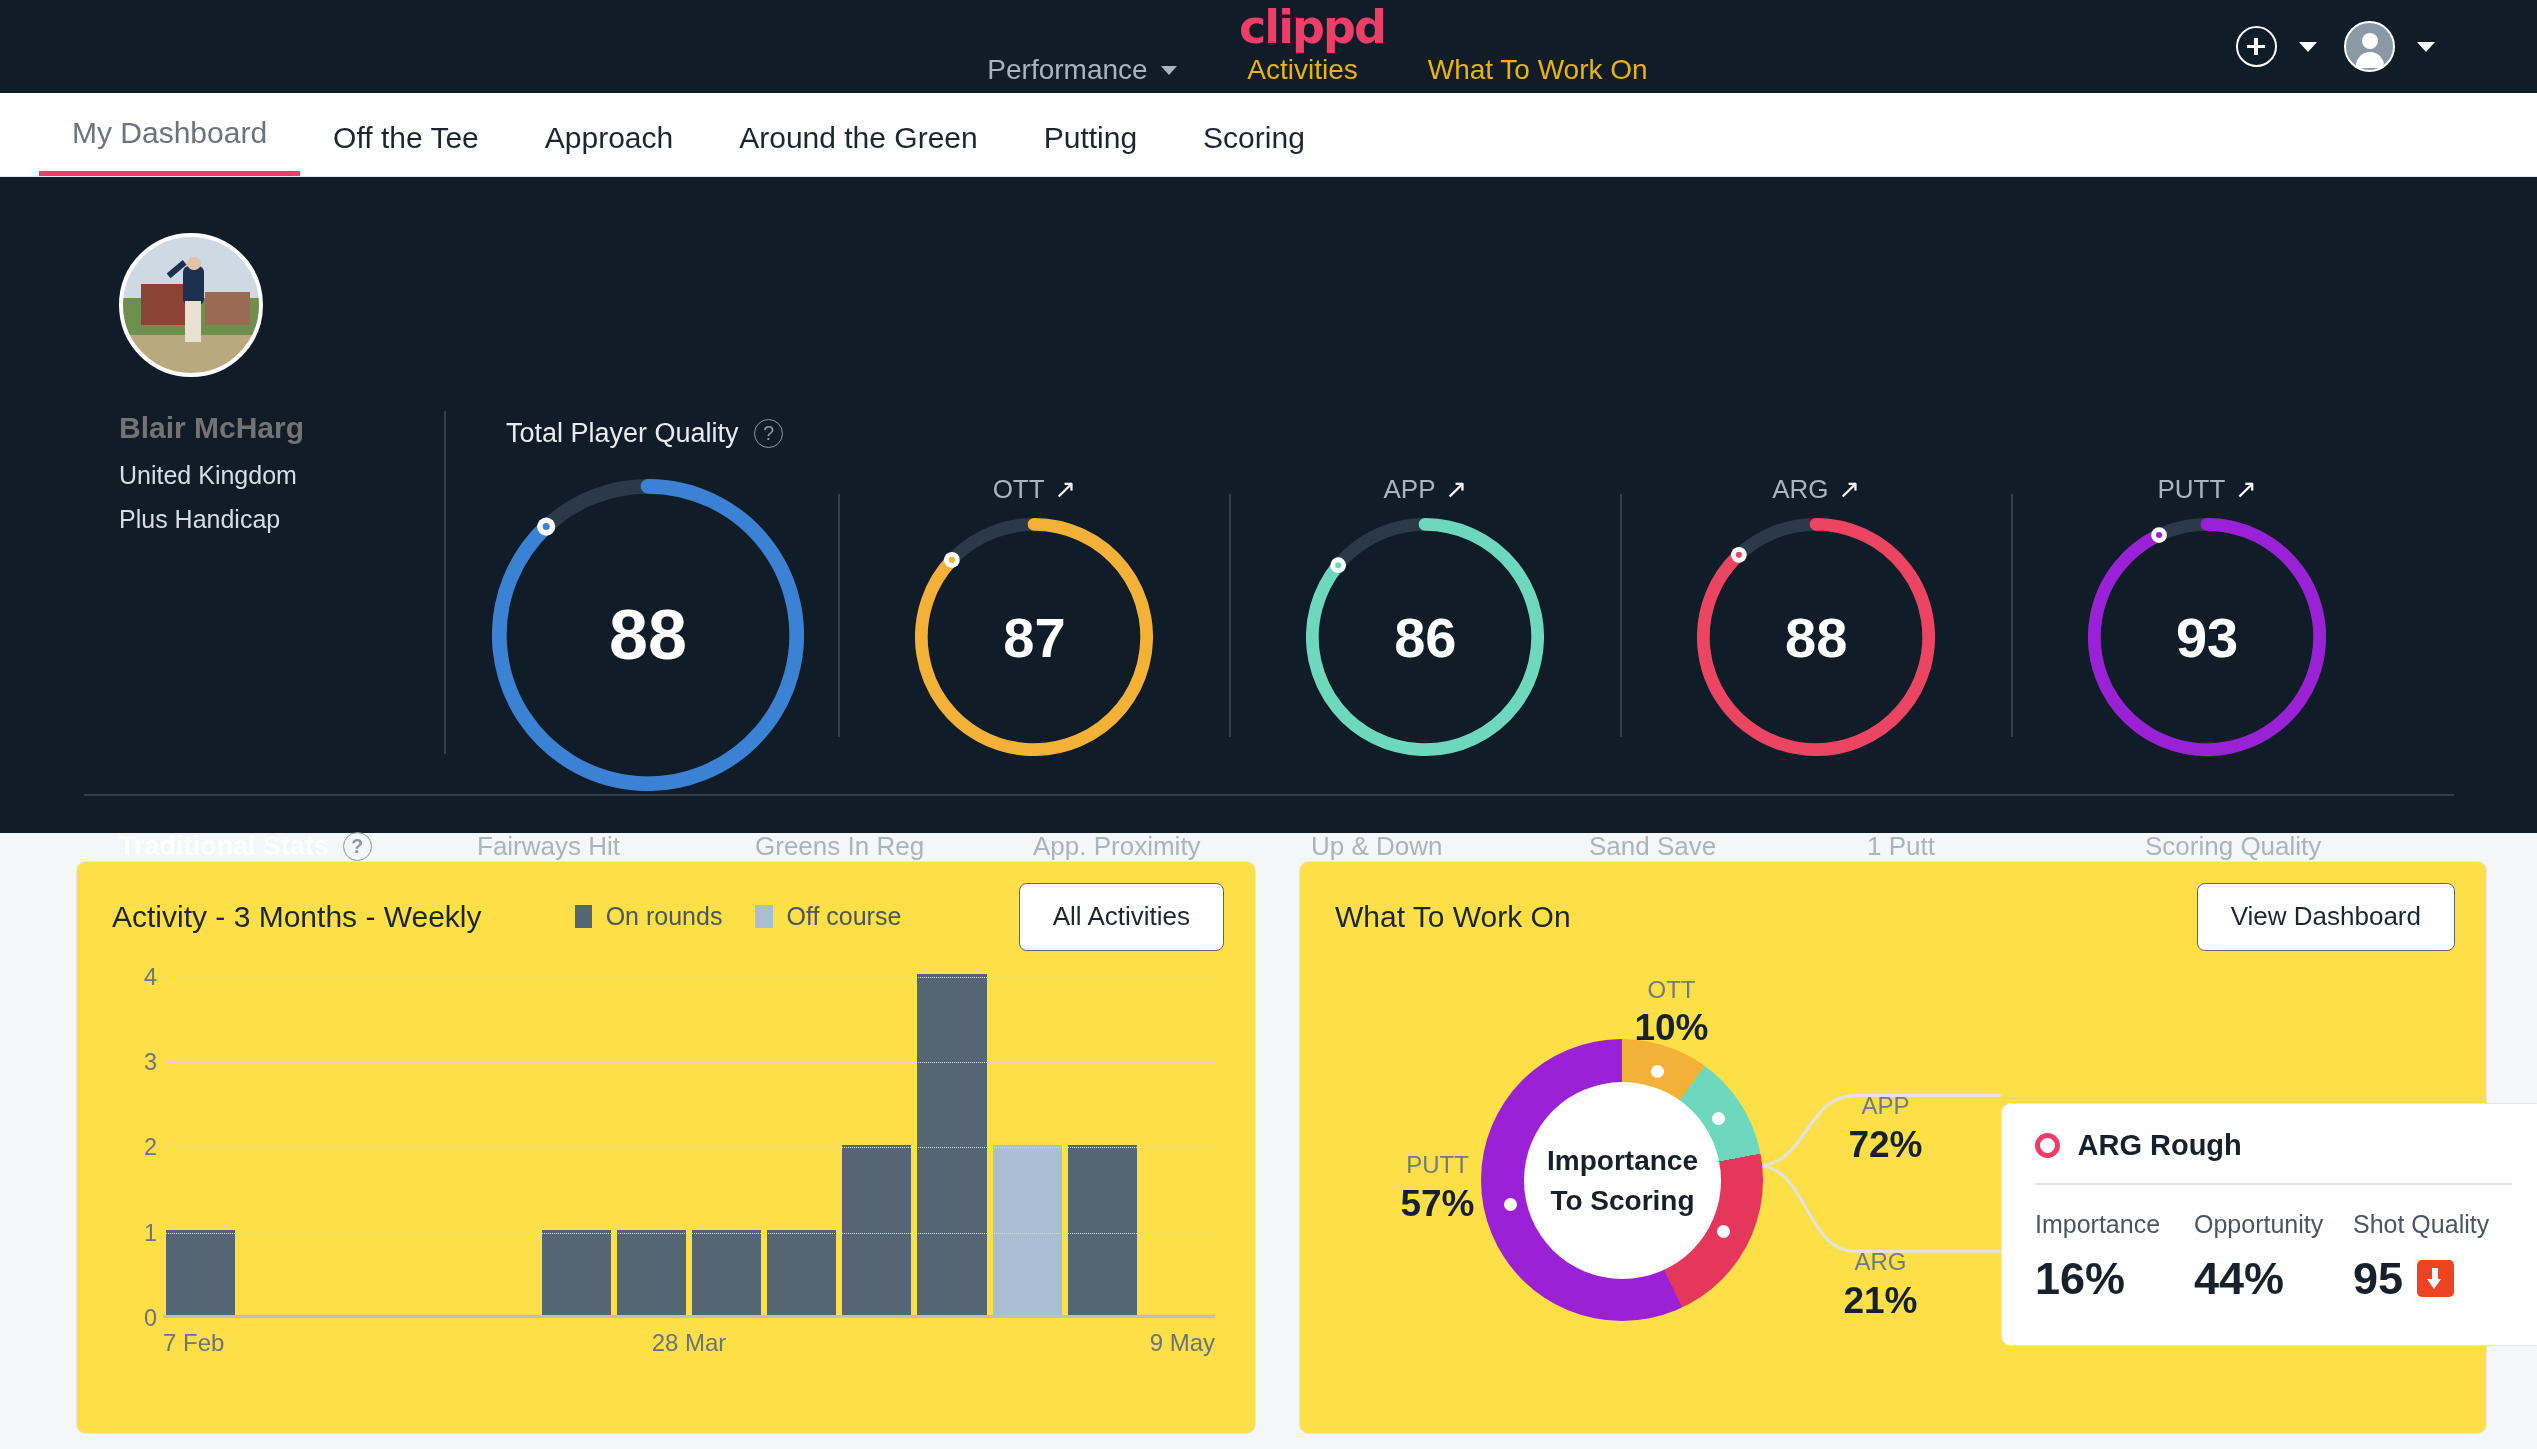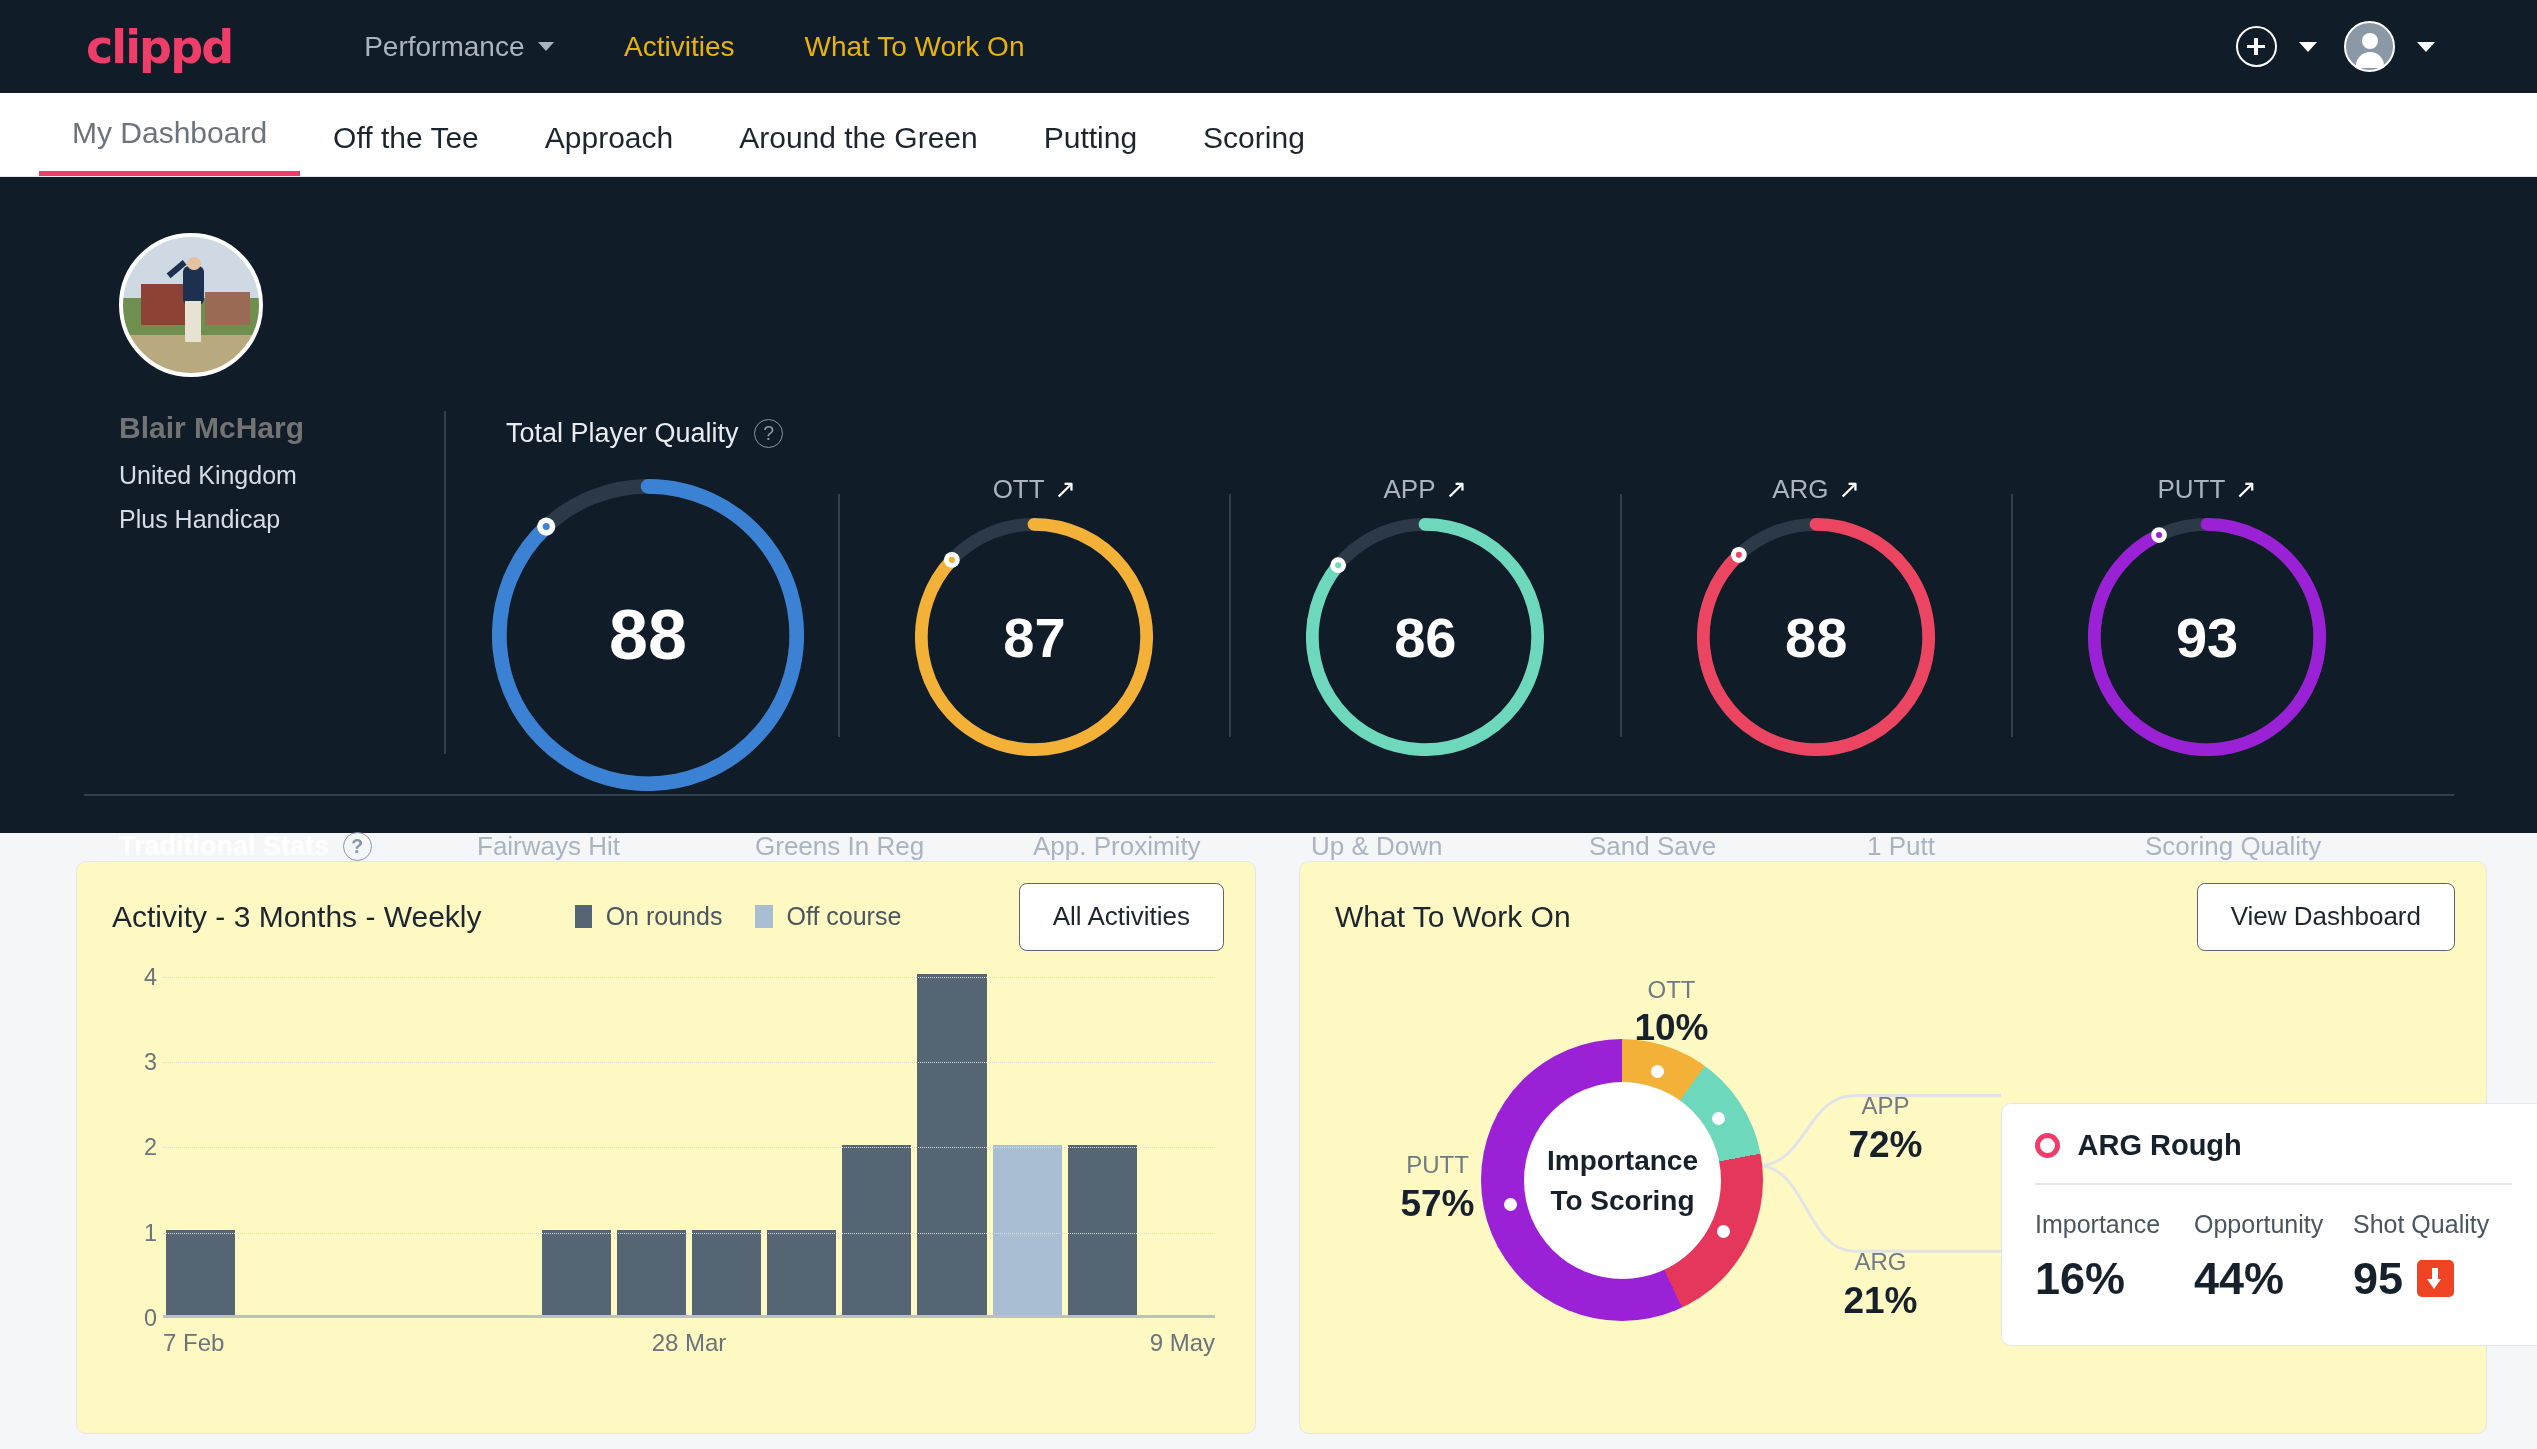--- a/index.html
+++ b/index.html
@@ -7,21 +7,21 @@
     width: 2538px; height: 1450px;
     font-family: "Liberation Sans", sans-serif;
     background: #ffffff;
     overflow: hidden;
   }
   .page { position: relative; width: 2538px; height: 1450px; background:#f4f6f8; }
 
   
   .topnav {
     position:absolute; left:0; top:0; width:2538px; height:93px;
-    background:#101c27; display:flex; align-items:center;
+    background:#101c27; display:flex; align-items:center;flex-direction:column;
   }
   .logo { margin-left:86px; font-size:46px; font-weight:bold; color:#ee3d68;
           letter-spacing:-1.9px; font-family:"DejaVu Sans", sans-serif; }
   .navlinks { display:flex; align-items:center; margin-left:97px; gap:0px; }
   .navlink { color:#eab308; font-size:28px; padding:0 35px; white-space:nowrap; cursor:pointer; }
   .navlink.muted { color:#aab4be; display:flex; align-items:center; gap:13.6px; }
   .chev { display:inline-block; width:0;height:0;border-left:8.8px solid transparent;
           border-right:8.8px solid transparent;border-top:9.7px solid currentColor; }
   .navright { position:absolute; right:84px; top:0; height:93px; display:flex; align-items:center; gap:7.8px; }
   .circ-btn { width:41px;height:41px;border:2.9px solid #fff;border-radius:50%;
@@ -79,21 +79,21 @@
   .stats{position:absolute;left:0;top:654px;width:2538px;height:146px;display:flex;align-items:flex-start;}
   .stats .tcol{width:477px;padding-left:119px;}
   .tstitle{display:flex;align-items:center;gap:13.6px;color:#fff;font-size:27px;font-weight:bold;}
   .tssub{color:#9fabb7;font-size:25px;margin-top:11.7px;}
   .scol{width:278px;}
   .slabel{color:#aab4be;font-size:26px;}
   .sval{color:#fff;font-size:54px;font-weight:bold;margin-top:13.6px;line-height:1;}
   .sval .unit{font-size:34px;}
 
   
-  .card{position:absolute;background:#fef9c3;border:1.9px solid #e3e7eb;border-radius:9.7px;}
+  .card{position:absolute;background:#fde047;border:1.9px solid #e3e7eb;border-radius:9.7px;}
   #activity-card{left:76px;top:861px;width:1180px;height:573px;}
   #wtwo-card{left:1299px;top:861px;width:1188px;height:573px;}
   .card-head{display:flex;align-items:center;height:109px;padding:0 31px 0 35px;}
   .card-title{font-size:30px;color:#1d262f;}
   .legend{display:flex;align-items:center;gap:33px;margin-left:93px;}
   .litem{display:flex;align-items:center;gap:13.6px;font-size:25px;color:#4b5560;}
   .sw{width:17.5px;height:23.4px;}
   .btn{margin-left:auto;border:1.9px solid #5a6672;border-radius:7.8px;background:#fff;
        font-size:26px;color:#1d262f;padding:17.5px 33px;cursor:pointer;font-family:"Liberation Sans",sans-serif;}
 

